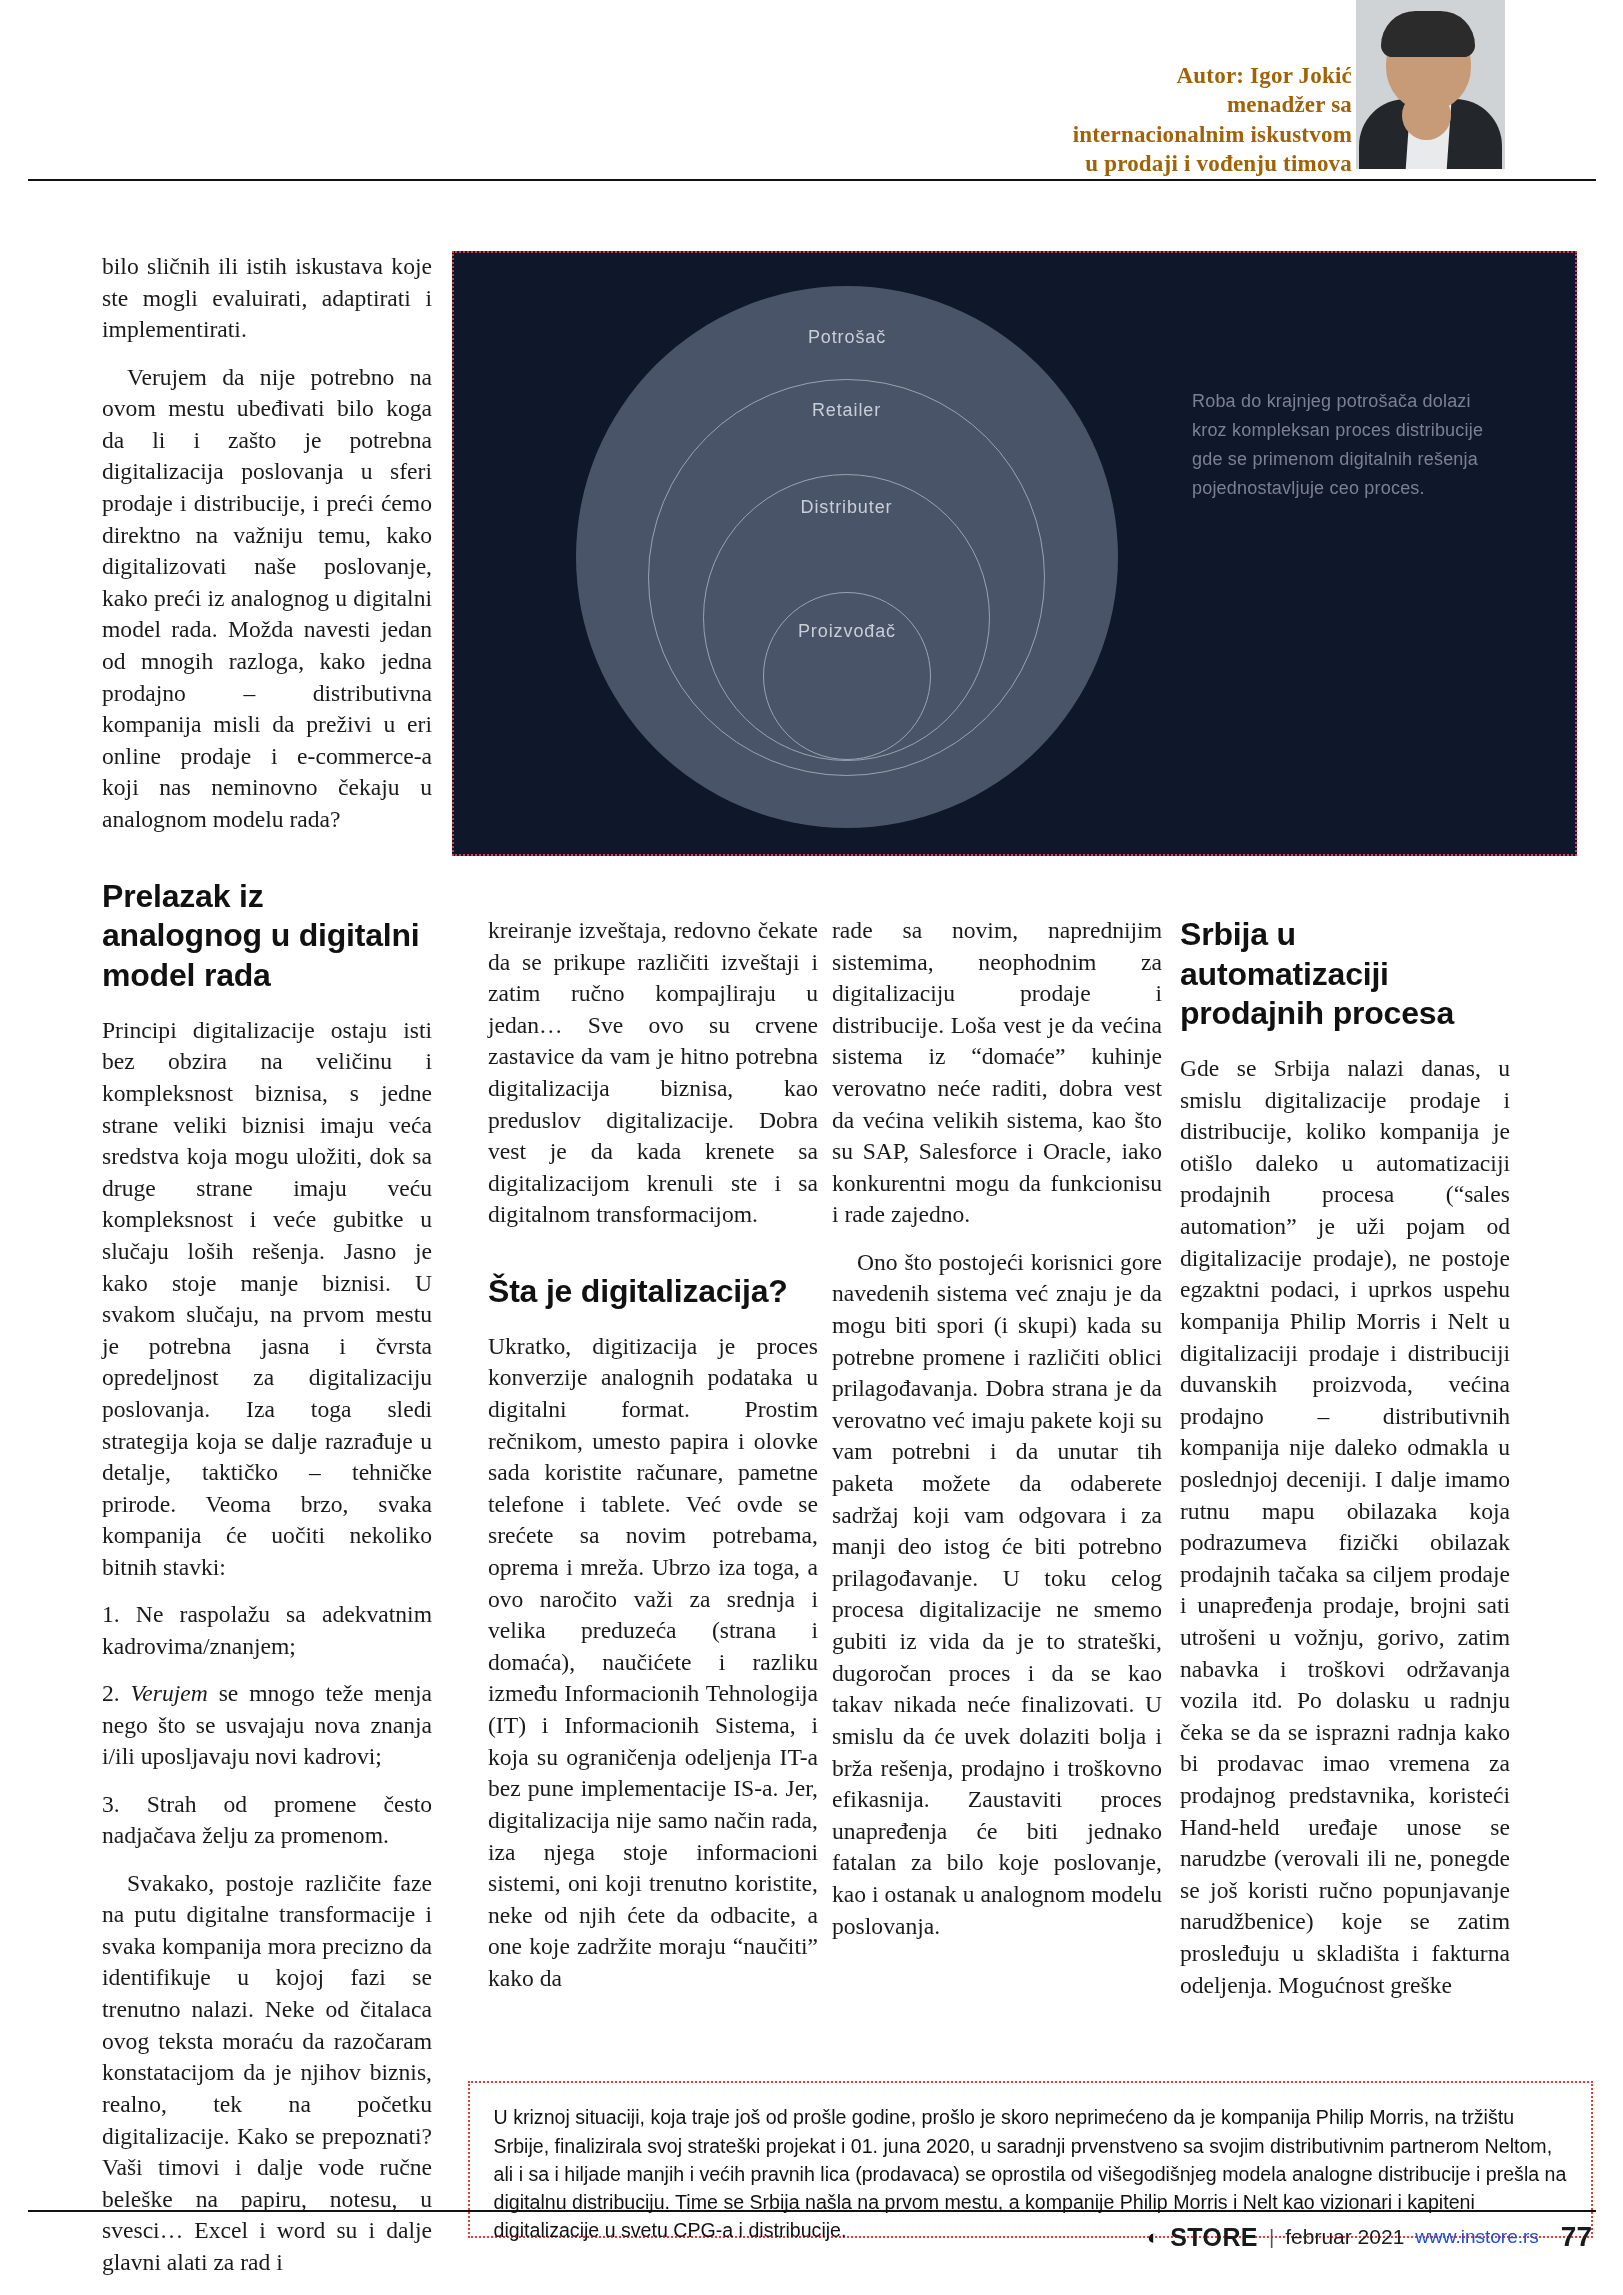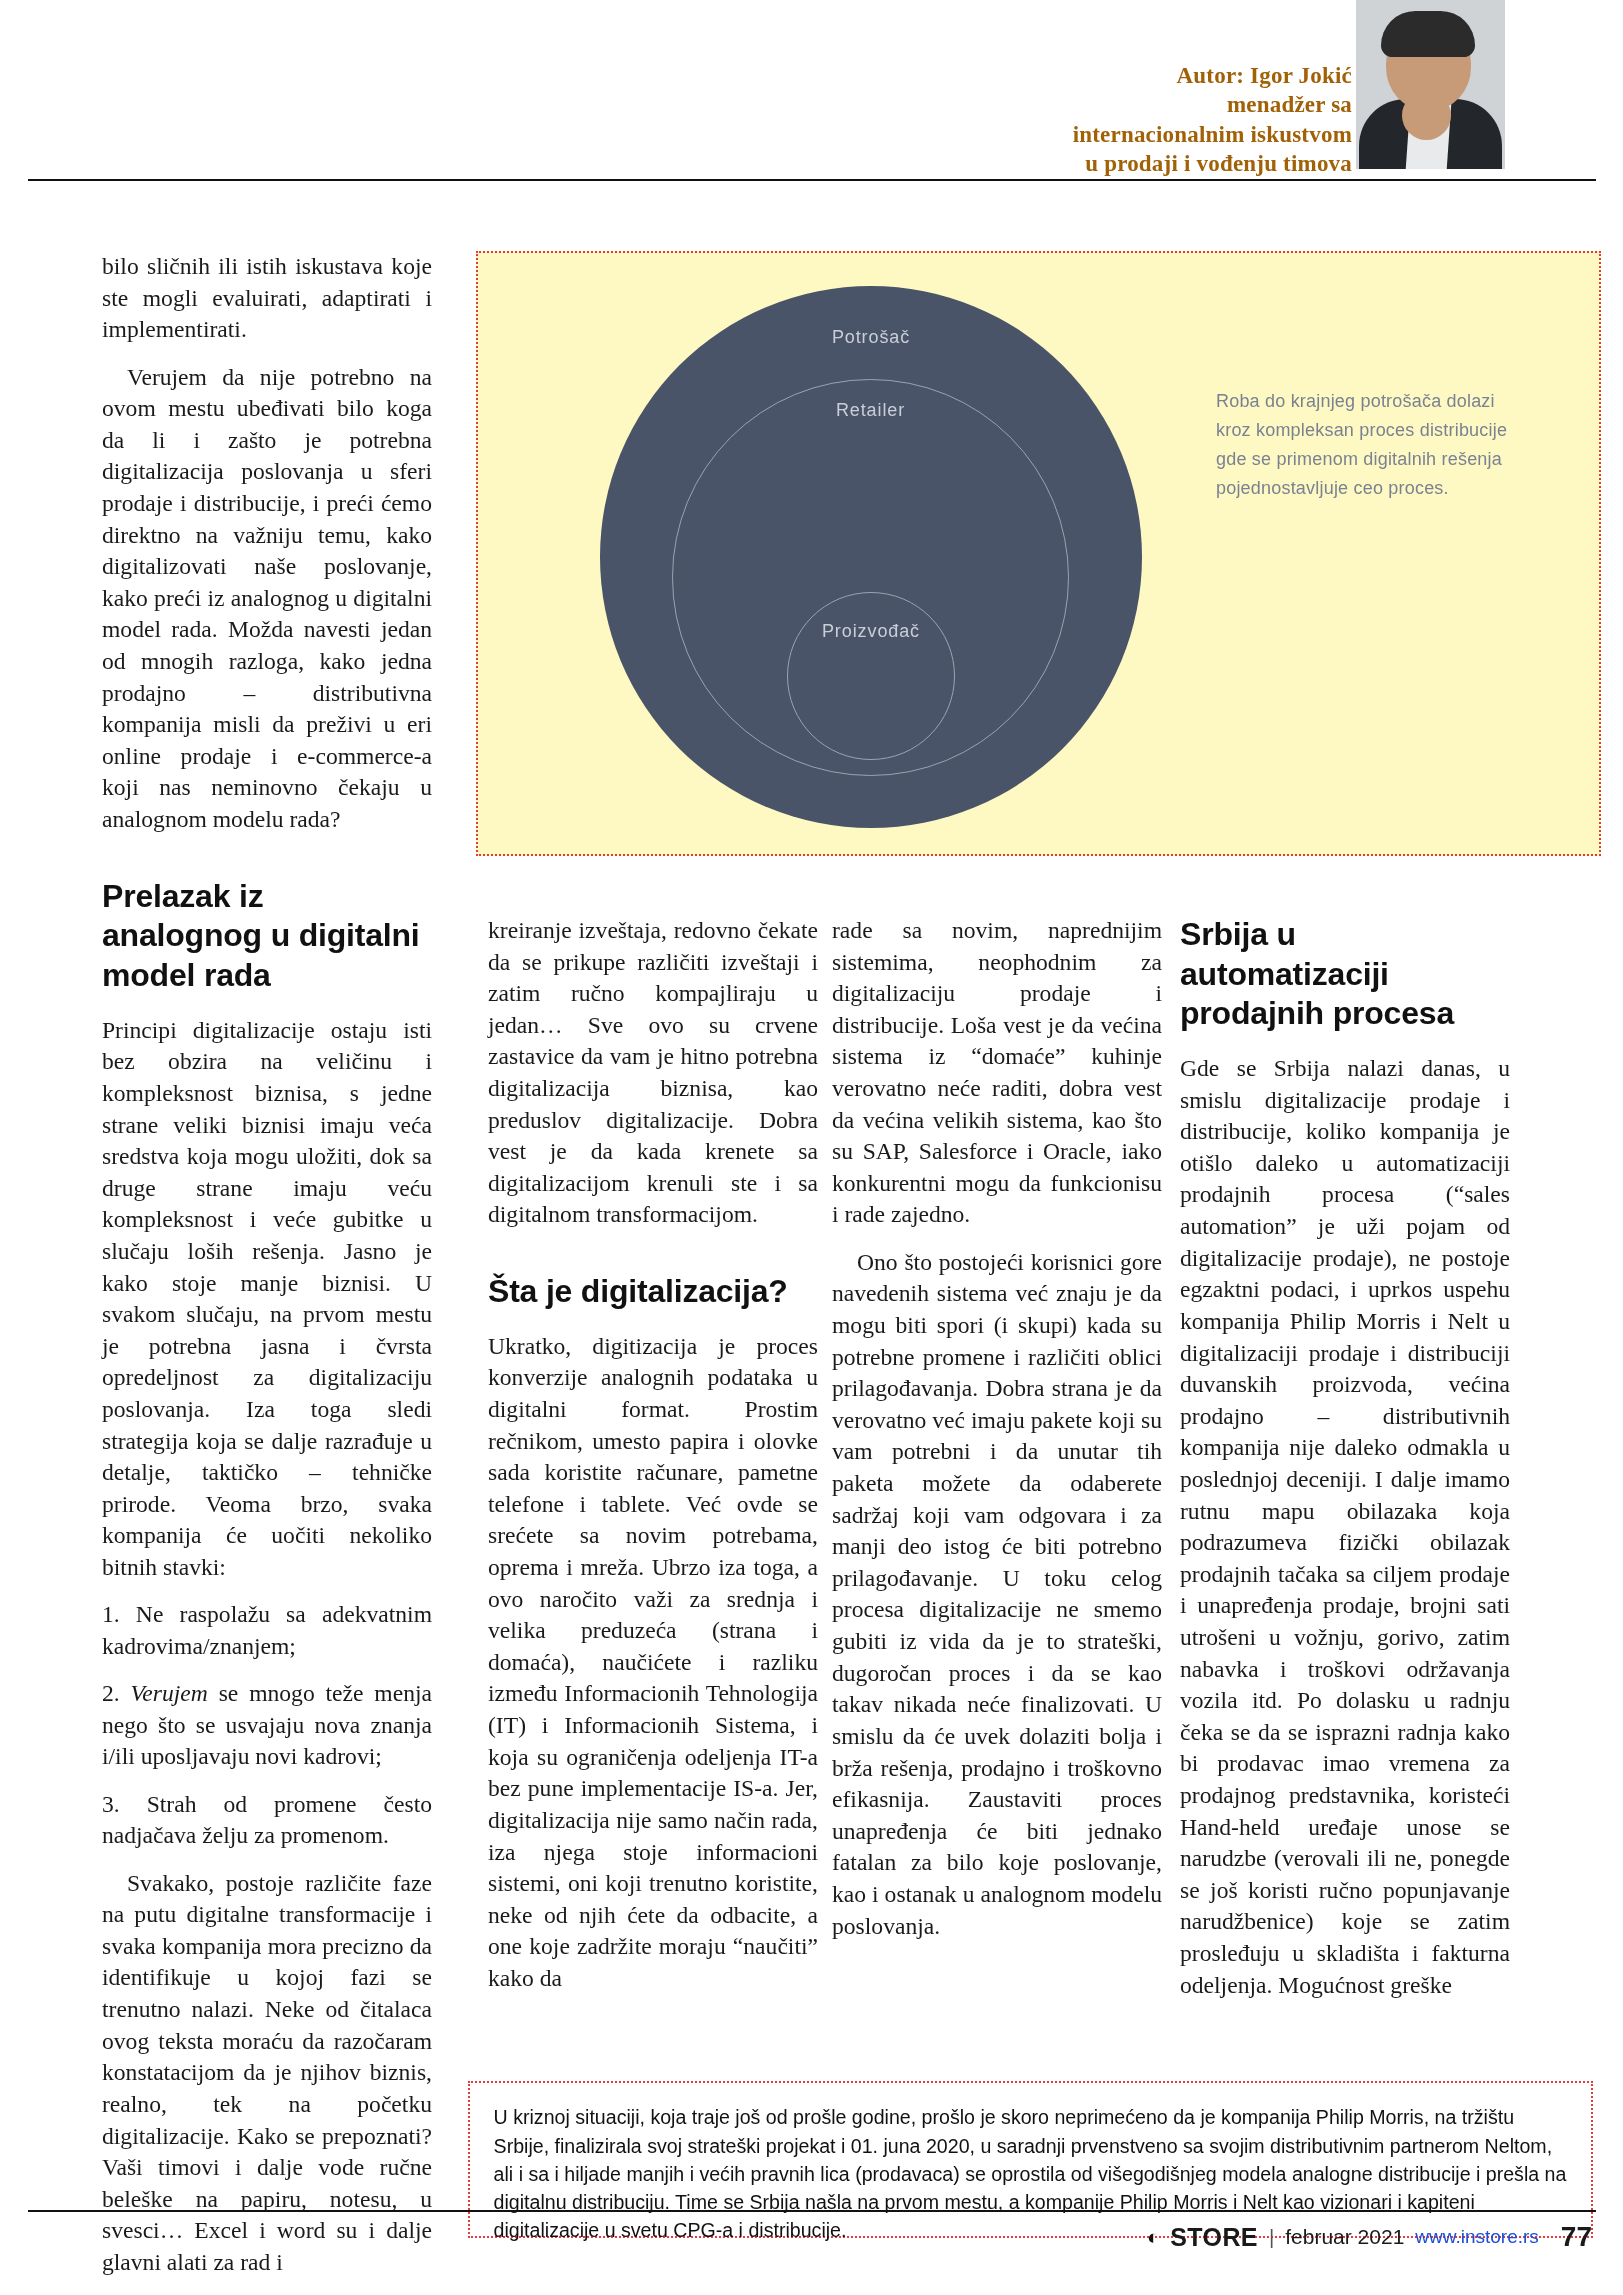--- a/index.html
+++ b/index.html
@@ -90,24 +90,24 @@
     position:absolute;
     left:27.5px; right:27.5px;
     top:179px;
     height:2.4px;
     background:#111;
   }
 
   
   .figure {
     position:absolute;
-    left:476px; top:251px;
+    left:452px; top:251px;
     width:1125px; height:605px;
     border:2.4px dotted #e23b3b;
-    background:#fef9c3;
+    background:#0f172a;
   }
   .venn {
     position:absolute;
     left:122px; top:33px;
     width:542px; height:542px;
   }
   .ring {
     position:absolute;
     border-radius:50%;
     background:#4a5468;
@@ -253,20 +253,23 @@
   <div class="header-rule"></div>
 </div>
 
 <div class="figure">
   <div class="venn">
     <div class="ring r1">
       <div class="ring-label lab1">Potrošač</div>
     </div>
     <div class="ring r2">
       <div class="ring-label lab2">Retailer</div>
+    </div>
+    <div class="ring r3">
+      <div class="ring-label lab3">Distributer</div>
     </div>
     <div class="ring r4">
       <div class="ring-label lab4">Proizvođač</div>
     </div>
   </div>
   <div class="fig-note">Roba do krajnjeg potrošača dolazi kroz kompleksan proces distribucije gde se primenom digitalnih rešenja pojednostavljuje ceo proces.</div>
 </div>
 
 <div class="col col1">
   <p class="first">bilo sličnih ili istih iskustava koje ste mogli evaluirati, adaptirati i implementirati.</p>

